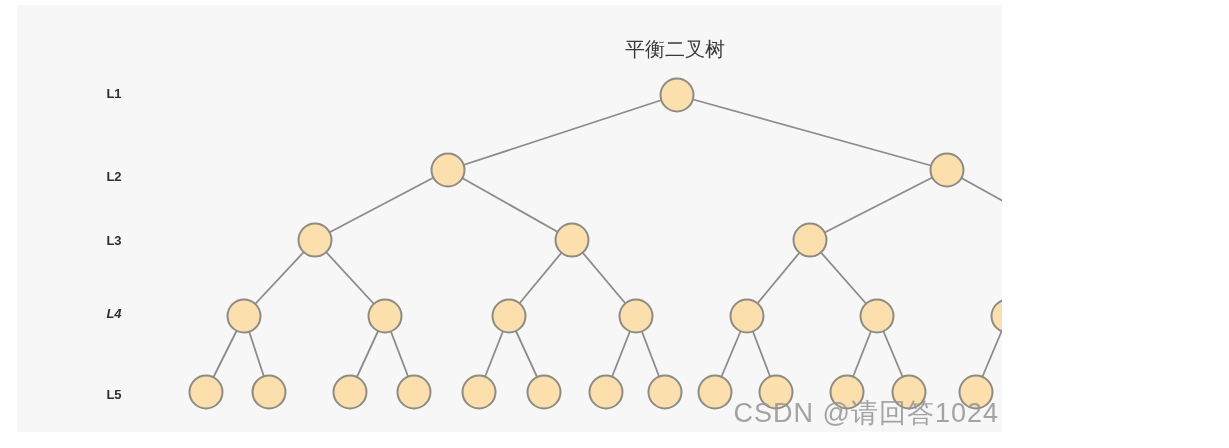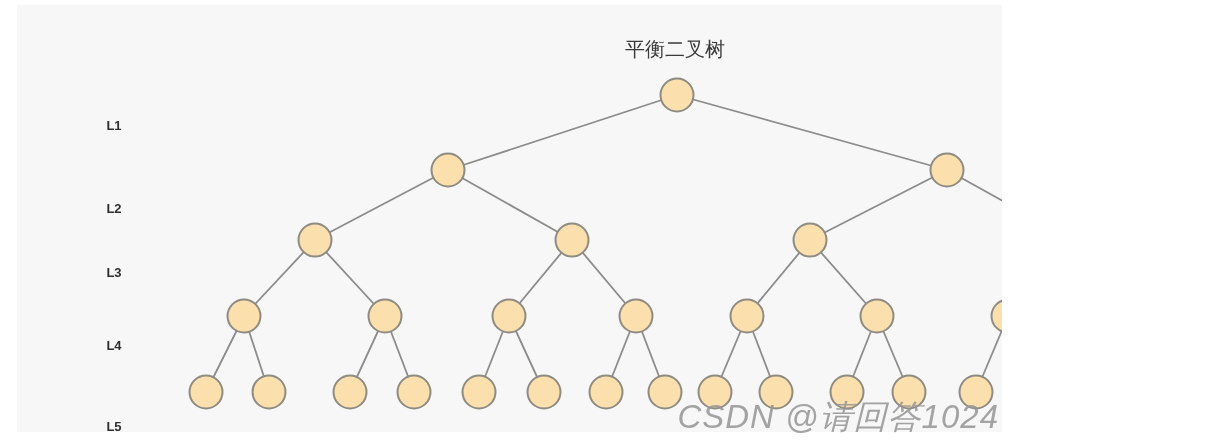--- a/index.html
+++ b/index.html
@@ -32,51 +32,49 @@
     color: #3a3a3a;
     white-space: nowrap;
   }
   .level-label {
     position: absolute;
     transform: translate(-50%, -50%);
     font-size: 13px;
     font-weight: bold;
     color: #2f2f2f;
     white-space: nowrap;
-    margin-top: 32px;
   }
   .tree-svg {
     position: absolute;
     left: 0;
     top: 0;
   }
   .watermark {
     position: absolute;
     right: 3px;
     top: 395px;
-    font-size: 33px;
+    font-size: 27px;
     color: rgba(148, 148, 148, 0.85);
     white-space: nowrap;
     letter-spacing: 1px;
-    font-style: italic;
   }
 </style>
 </head>
 <body>
 
 <div class="stage">
   <div class="panel" style="background: rgb(247, 247, 248);"></div>
 
   <div class="diagram-title">平衡二叉树</div>
 
   <div id="labels">
       <div class="level-label" style="left: 114px; top: 93px;">L1</div>
       <div class="level-label" style="left: 114px; top: 176px;">L2</div>
       <div class="level-label" style="left: 114px; top: 240px;">L3</div>
-      <div class="level-label" style="left: 114px; top: 313px;">L4</div>
+      <div class="level-label" style="left: 114px; top: 313px; font-style: italic;">L4</div>
       <div class="level-label" style="left: 114px; top: 394px;">L5</div>
     </div>
 
   <svg class="tree-svg" id="tree" width="1229" height="448">
       <line x1="677" y1="95" x2="448" y2="170" stroke="#8C8C8C" stroke-width="1.8"></line>
       <line x1="677" y1="95" x2="947" y2="170" stroke="#8C8C8C" stroke-width="1.8"></line>
       <line x1="448" y1="170" x2="315" y2="240" stroke="#8C8C8C" stroke-width="1.8"></line>
       <line x1="448" y1="170" x2="572" y2="240" stroke="#8C8C8C" stroke-width="1.8"></line>
       <line x1="947" y1="170" x2="810" y2="240" stroke="#8C8C8C" stroke-width="1.8"></line>
       <line x1="947" y1="170" x2="1073" y2="240" stroke="#8C8C8C" stroke-width="1.8"></line>

